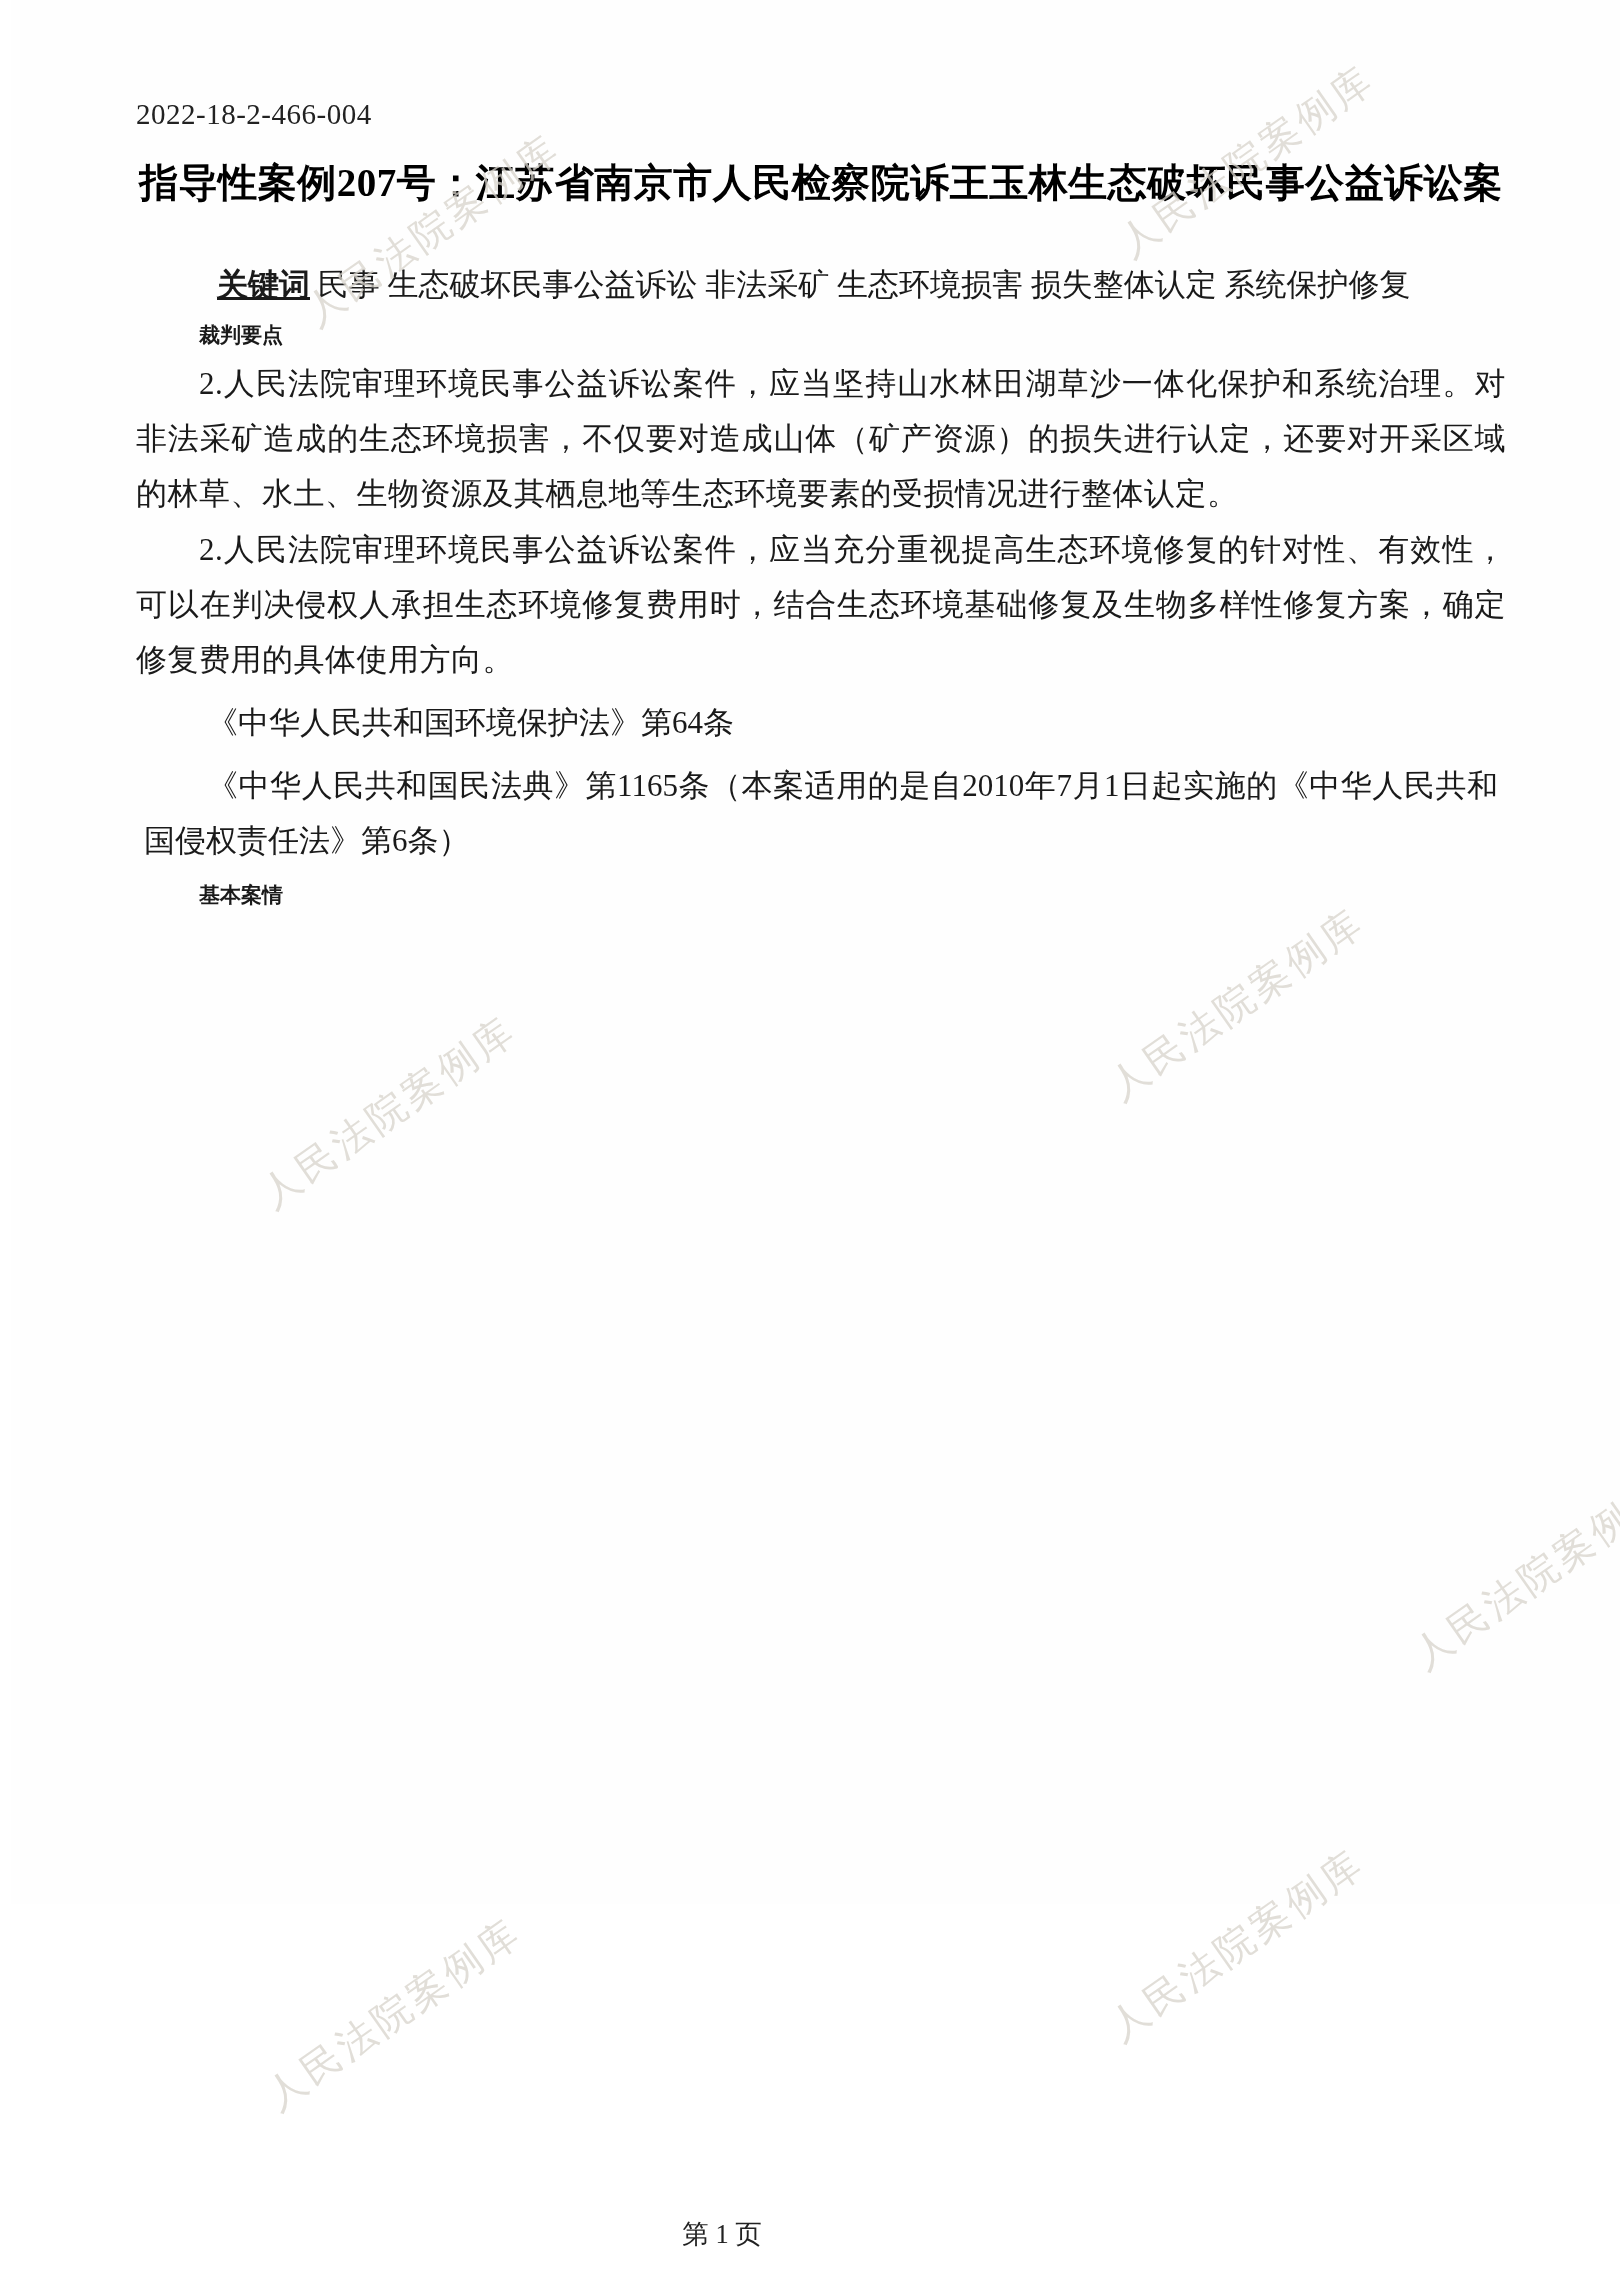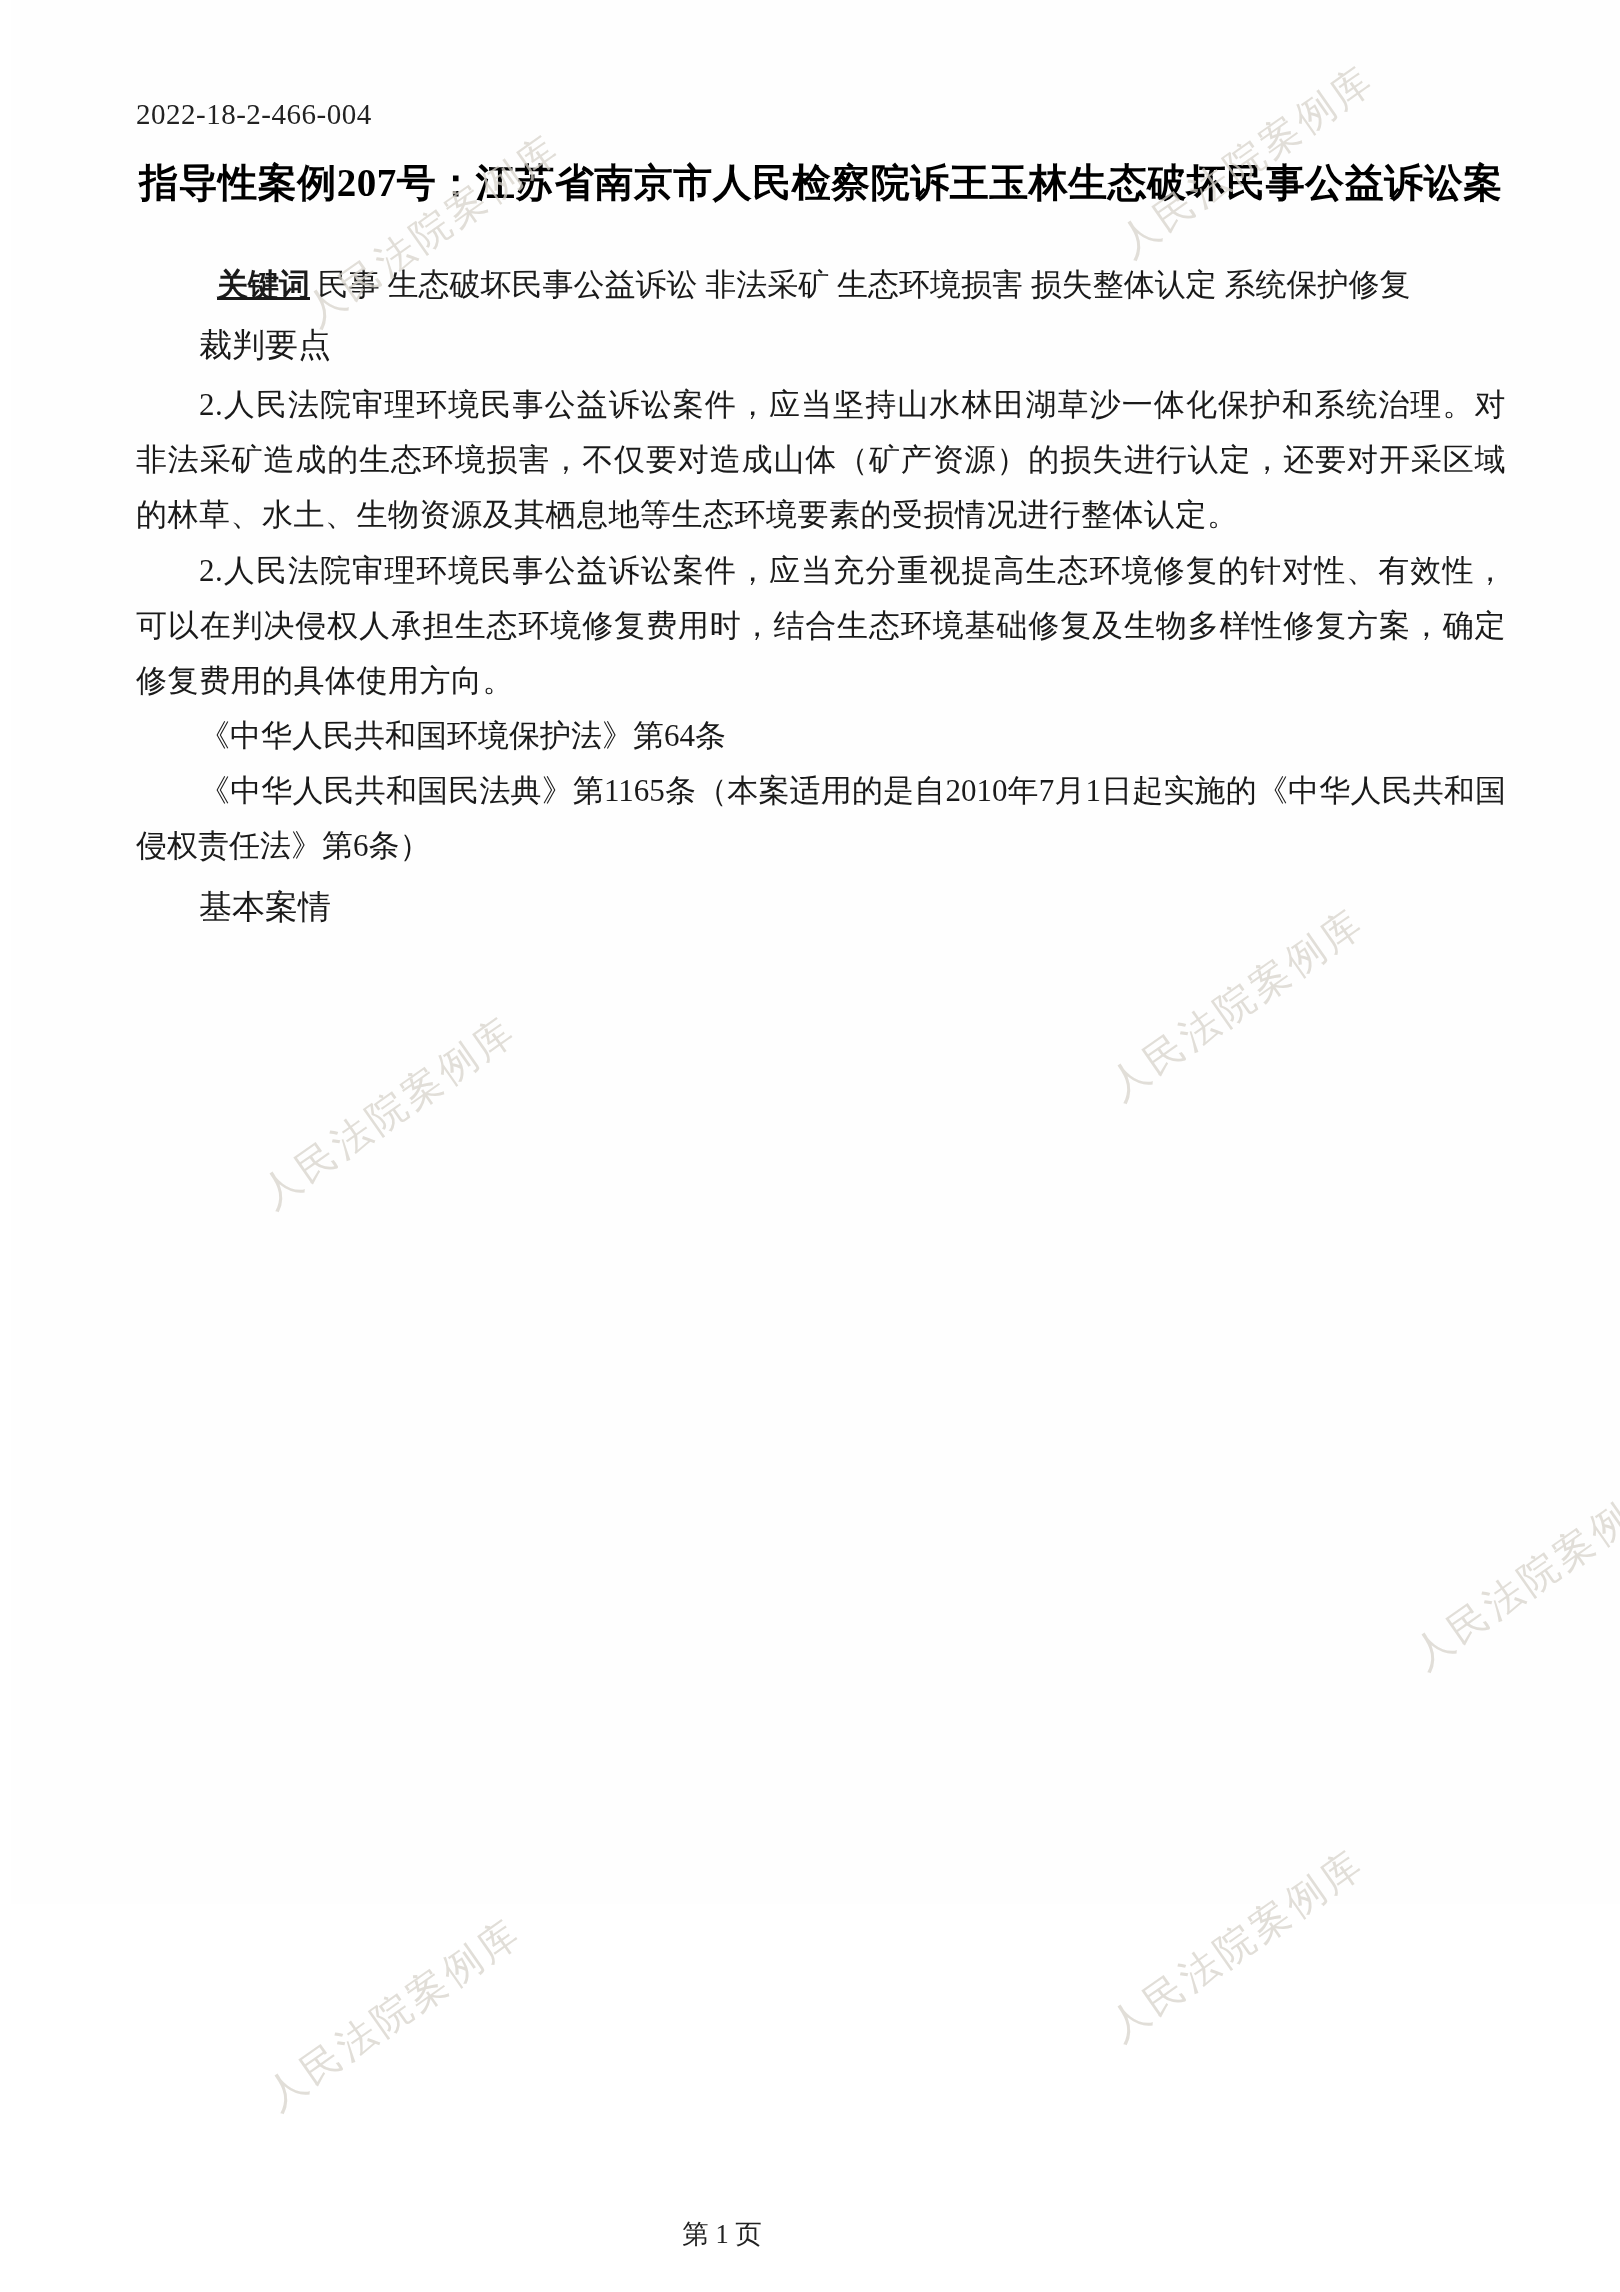--- a/index.html
+++ b/index.html
@@ -69,38 +69,38 @@
     text-indent: 0;
     margin: 0 0 5.9px 0;
     text-align: justify;
   }
   .kw-label {
     font-weight: bold;
     margin-left: 81px;
     text-decoration: underline;
   }
   .section-head {
-    font-weight: normal;
-    font-size: 33px;
+    font-weight: bold;
+    font-size: 21px;
     line-height: 1.75;
     text-indent: 63px;
     margin: 5.9px 0 2px 0;
   }
   p.body {
     font-size: 31px;
     line-height: 1.78;
     margin: 0;
     text-indent: 63px;
     text-align: justify;
     letter-spacing: 0.5px;
   }
   p.law {
     font-size: 31px;
     line-height: 1.78;
-    margin: 0;
+    margin: 8px;
     text-indent: 63px;
     text-align: justify;
   }
   .footer {
     position: absolute;
     bottom: 41px;
     left: 0;
     width: 1444px;
     text-align: center;
     font-size: 26.5px;

